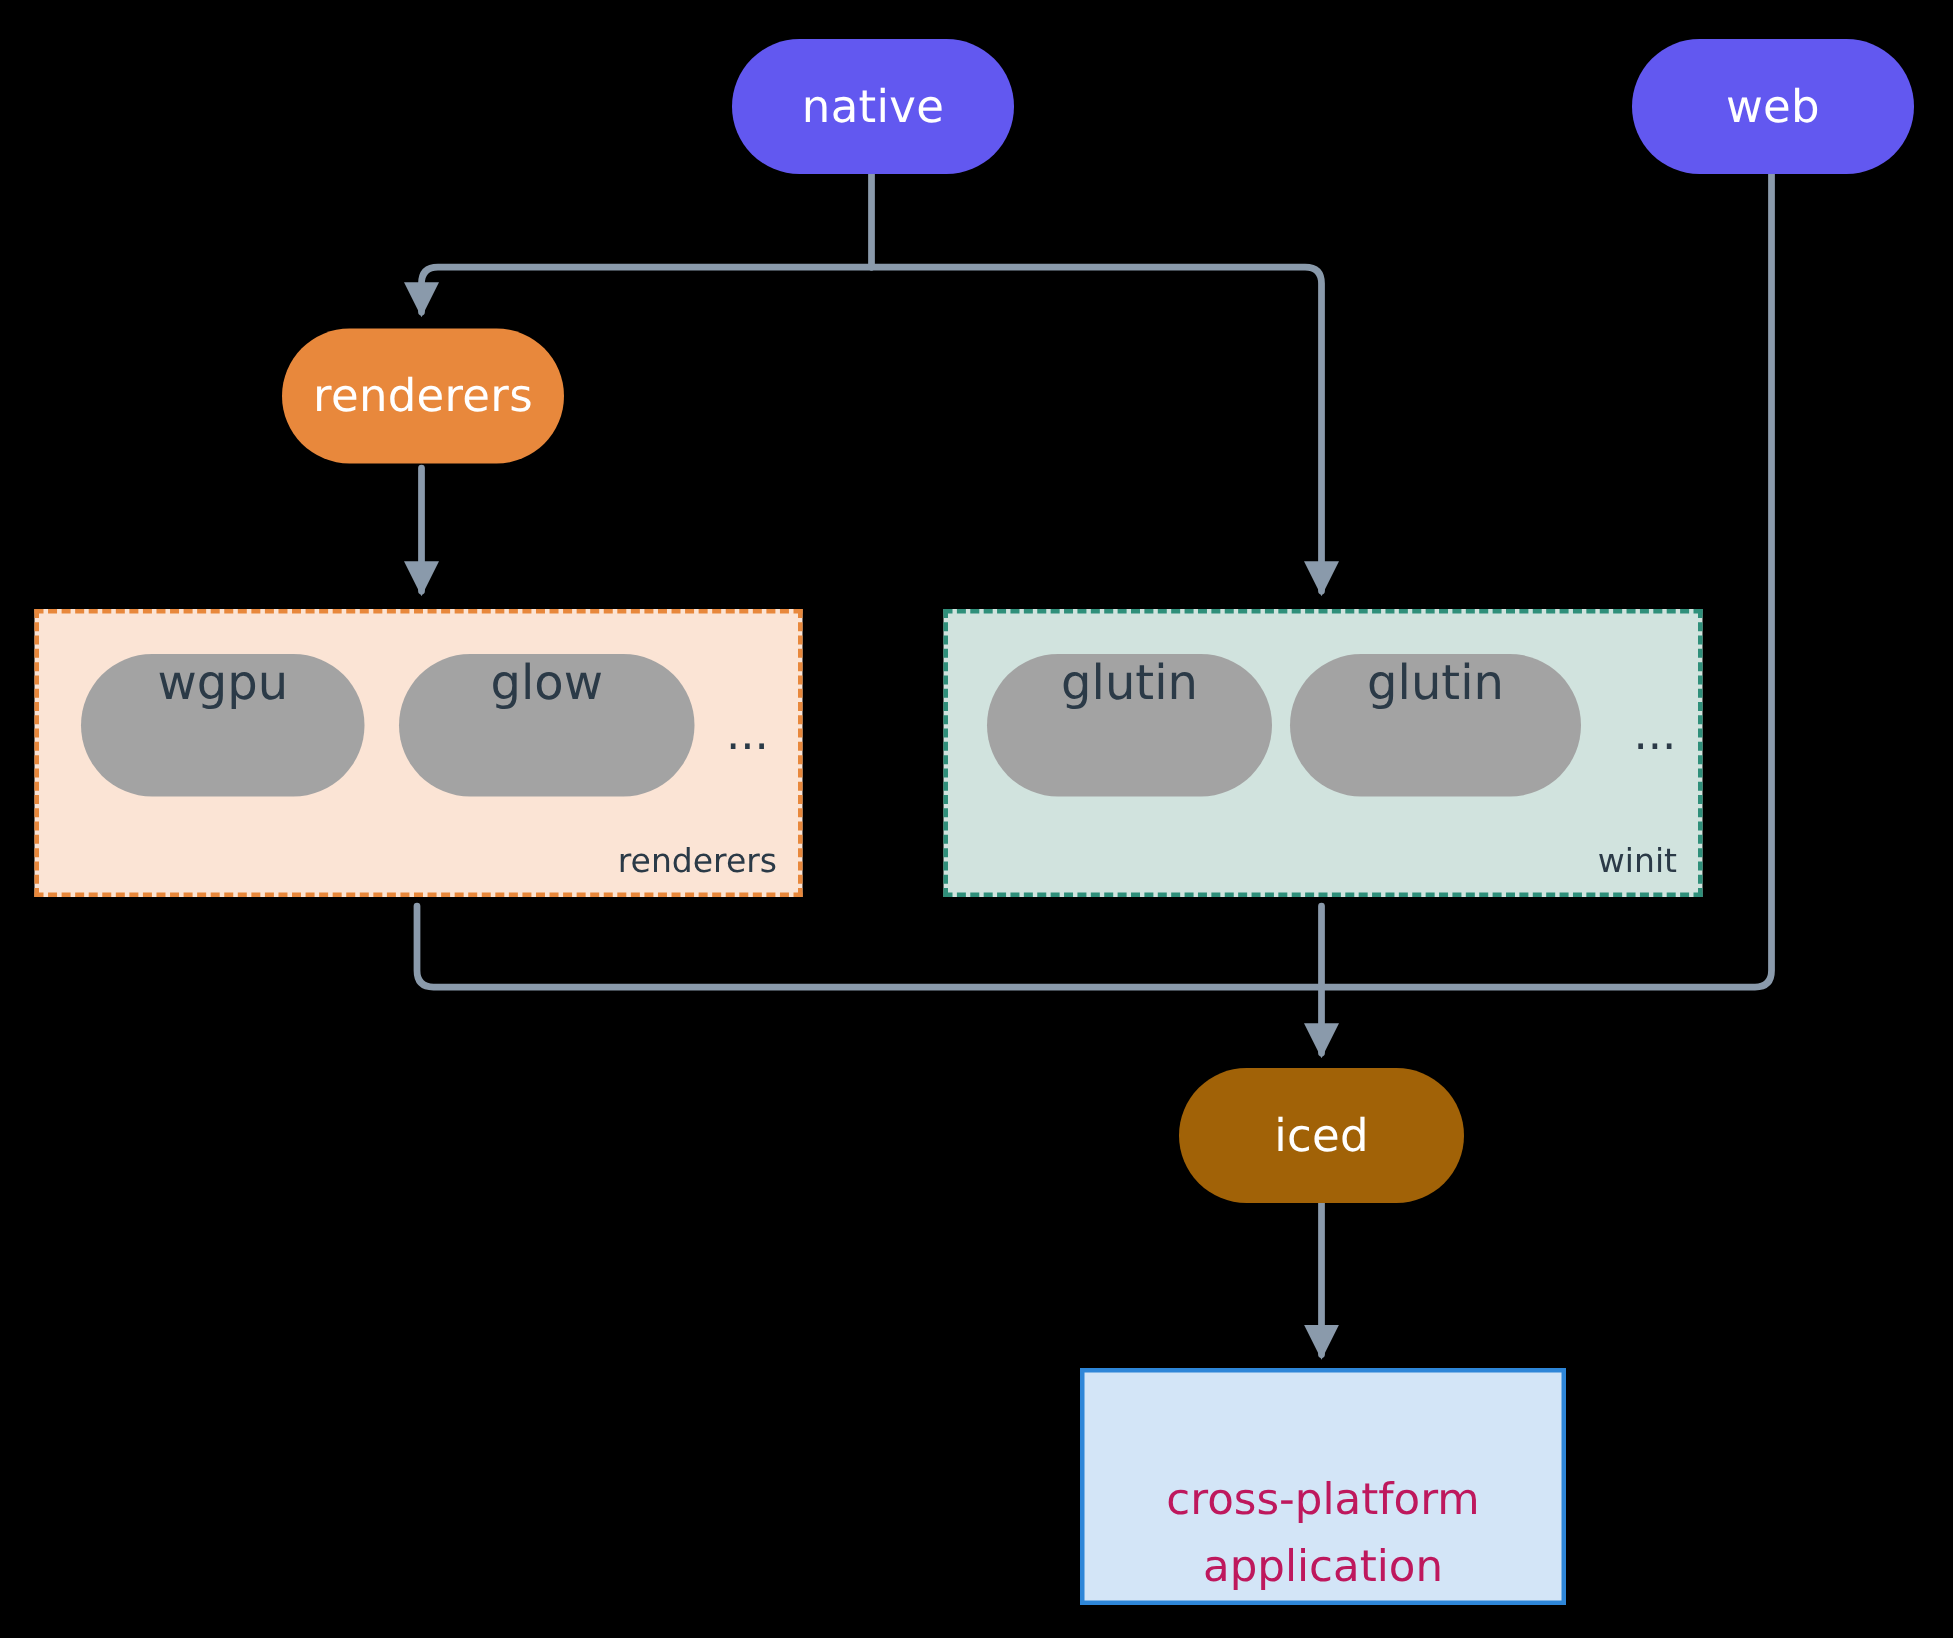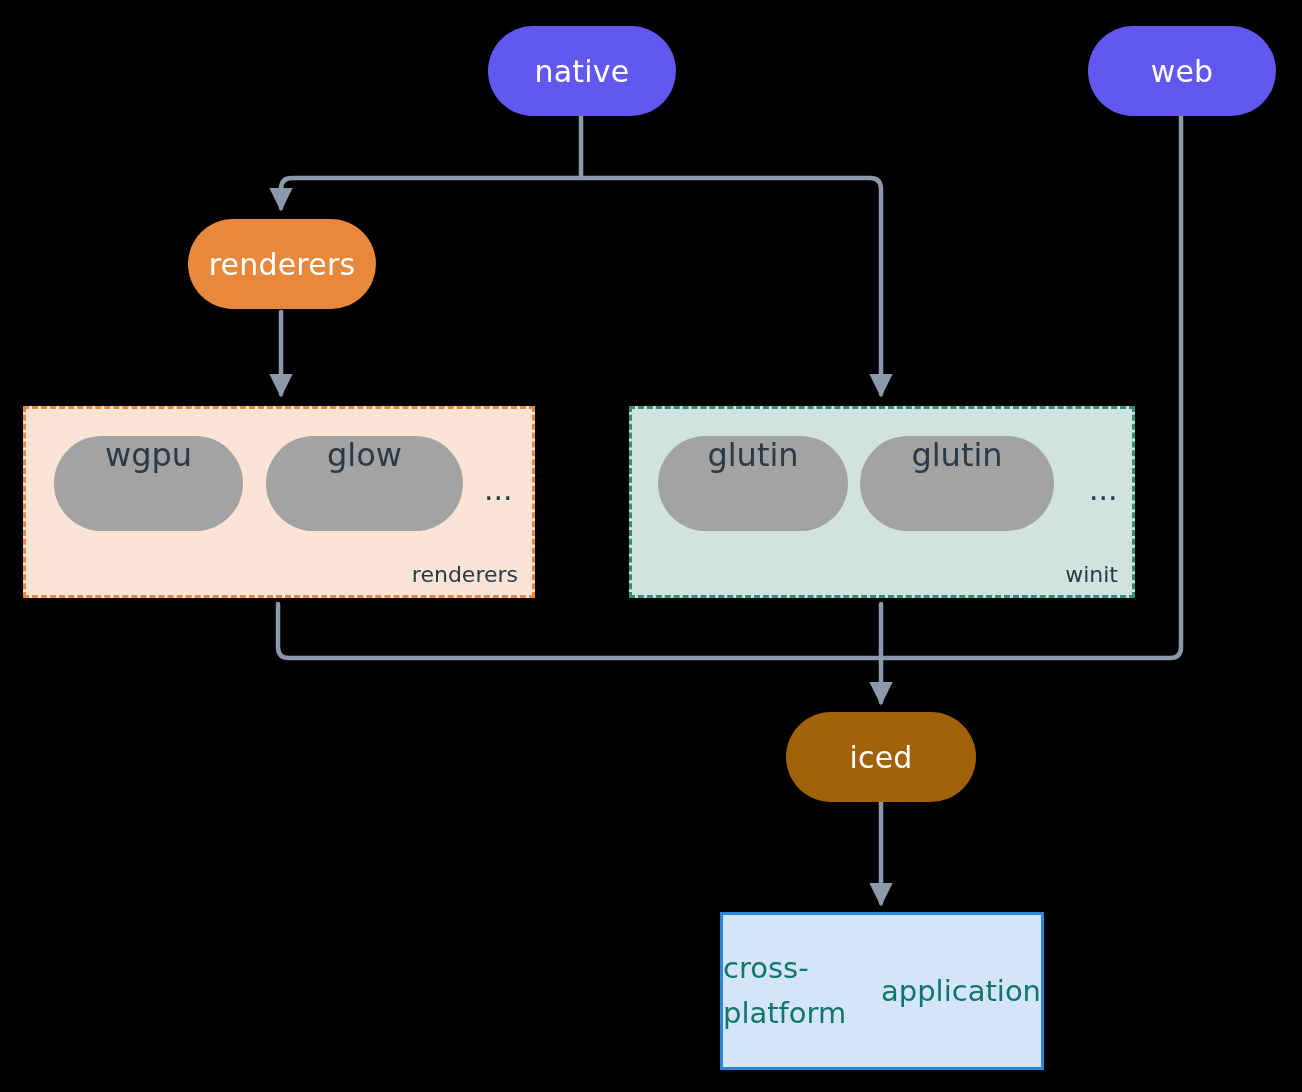--- a/index.html
+++ b/index.html
@@ -61,25 +61,25 @@
   }
   .ellipsis {
     position: absolute;
     color: #2b3a47;
     font-size: 30px;
     line-height: 1;
   }
   .rect-node {
     position: absolute;
     display: flex;
-    flex-direction: row;
+    flex-direction: column;
     align-items: center;
     justify-content: flex-end;
     box-sizing: border-box;
-    color: #0f766e;
+    color: #be185d;
     font-size: 29px;
     line-height: 1.55;
     z-index: 2;
   }
 </style>
 </head>
 <body>
 
 <div id="canvas">
 

